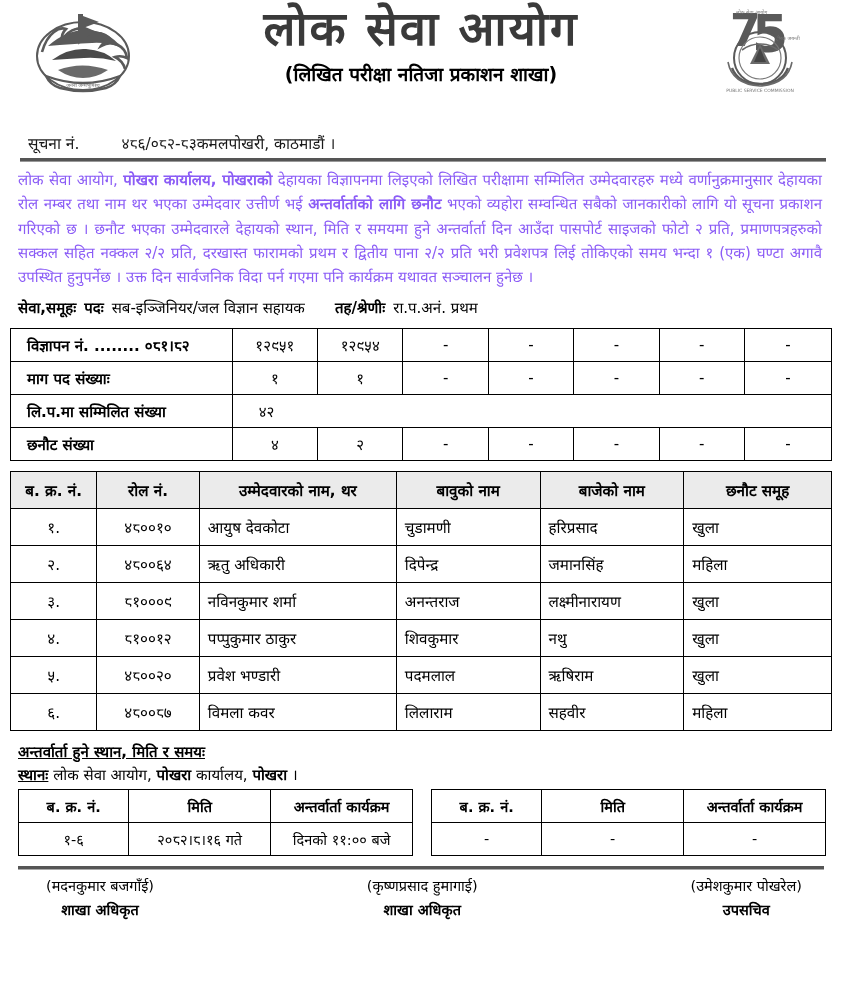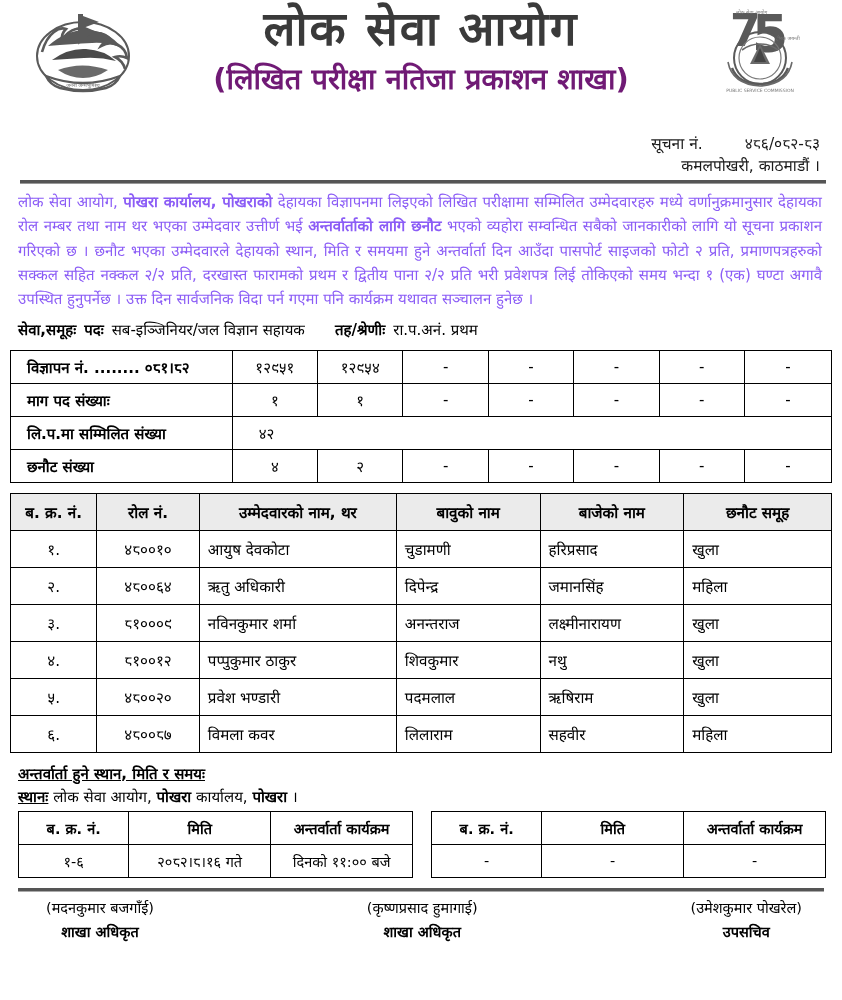--- a/index.html
+++ b/index.html
@@ -50,36 +50,35 @@
     font-family: "DejaVu Sans", sans-serif;
     font-size: 47px;
     font-weight: bold;
     letter-spacing: 2px;
     line-height: 1.15;
     color: #3a3a3a;
     margin: 0;
   }
   .sub-title {
     font-family: "DejaVu Sans", sans-serif;
-    font-size: 29px;
+    font-size: 19px;
     font-weight: bold;
-    color: #701a75;
+    color: #000000;
     margin-top: 8px;
     line-height: 1.1;
   }
 
   .notice-line {
     display: flex;
     justify-content: flex-start;
     align-items: flex-end;
     font-family: "DejaVu Sans", sans-serif;
     font-size: 15.5px;
     padding: 0 12px 2px 18px;
     color: #1a1a1a;
-    flex-direction: column;
   }
   .notice-no-wrap { display: flex; gap: 42px; }
 
   .rule {
     height: 3px;
     background: #555;
     margin: 2px 6px 0 10px;
     border-bottom: 1px solid #999;
   }
   .date-line {

